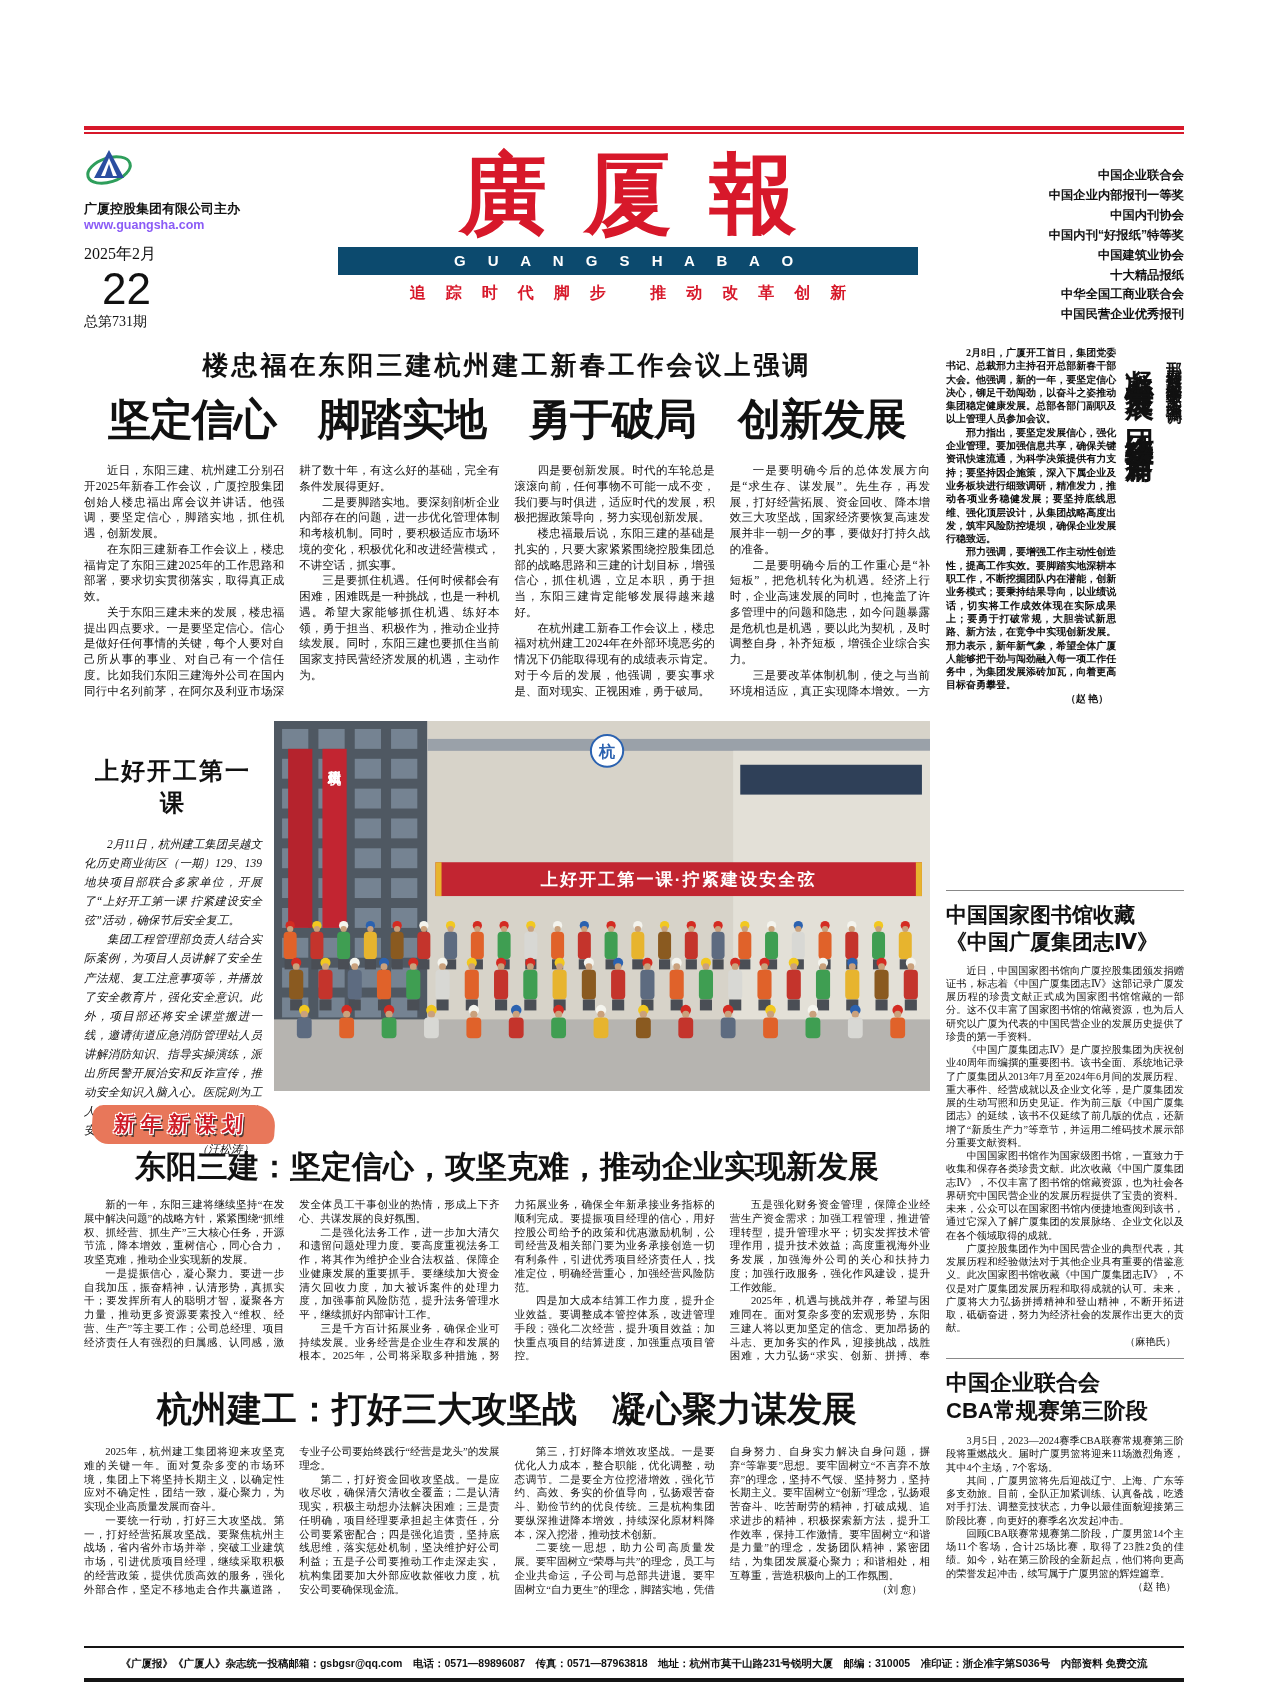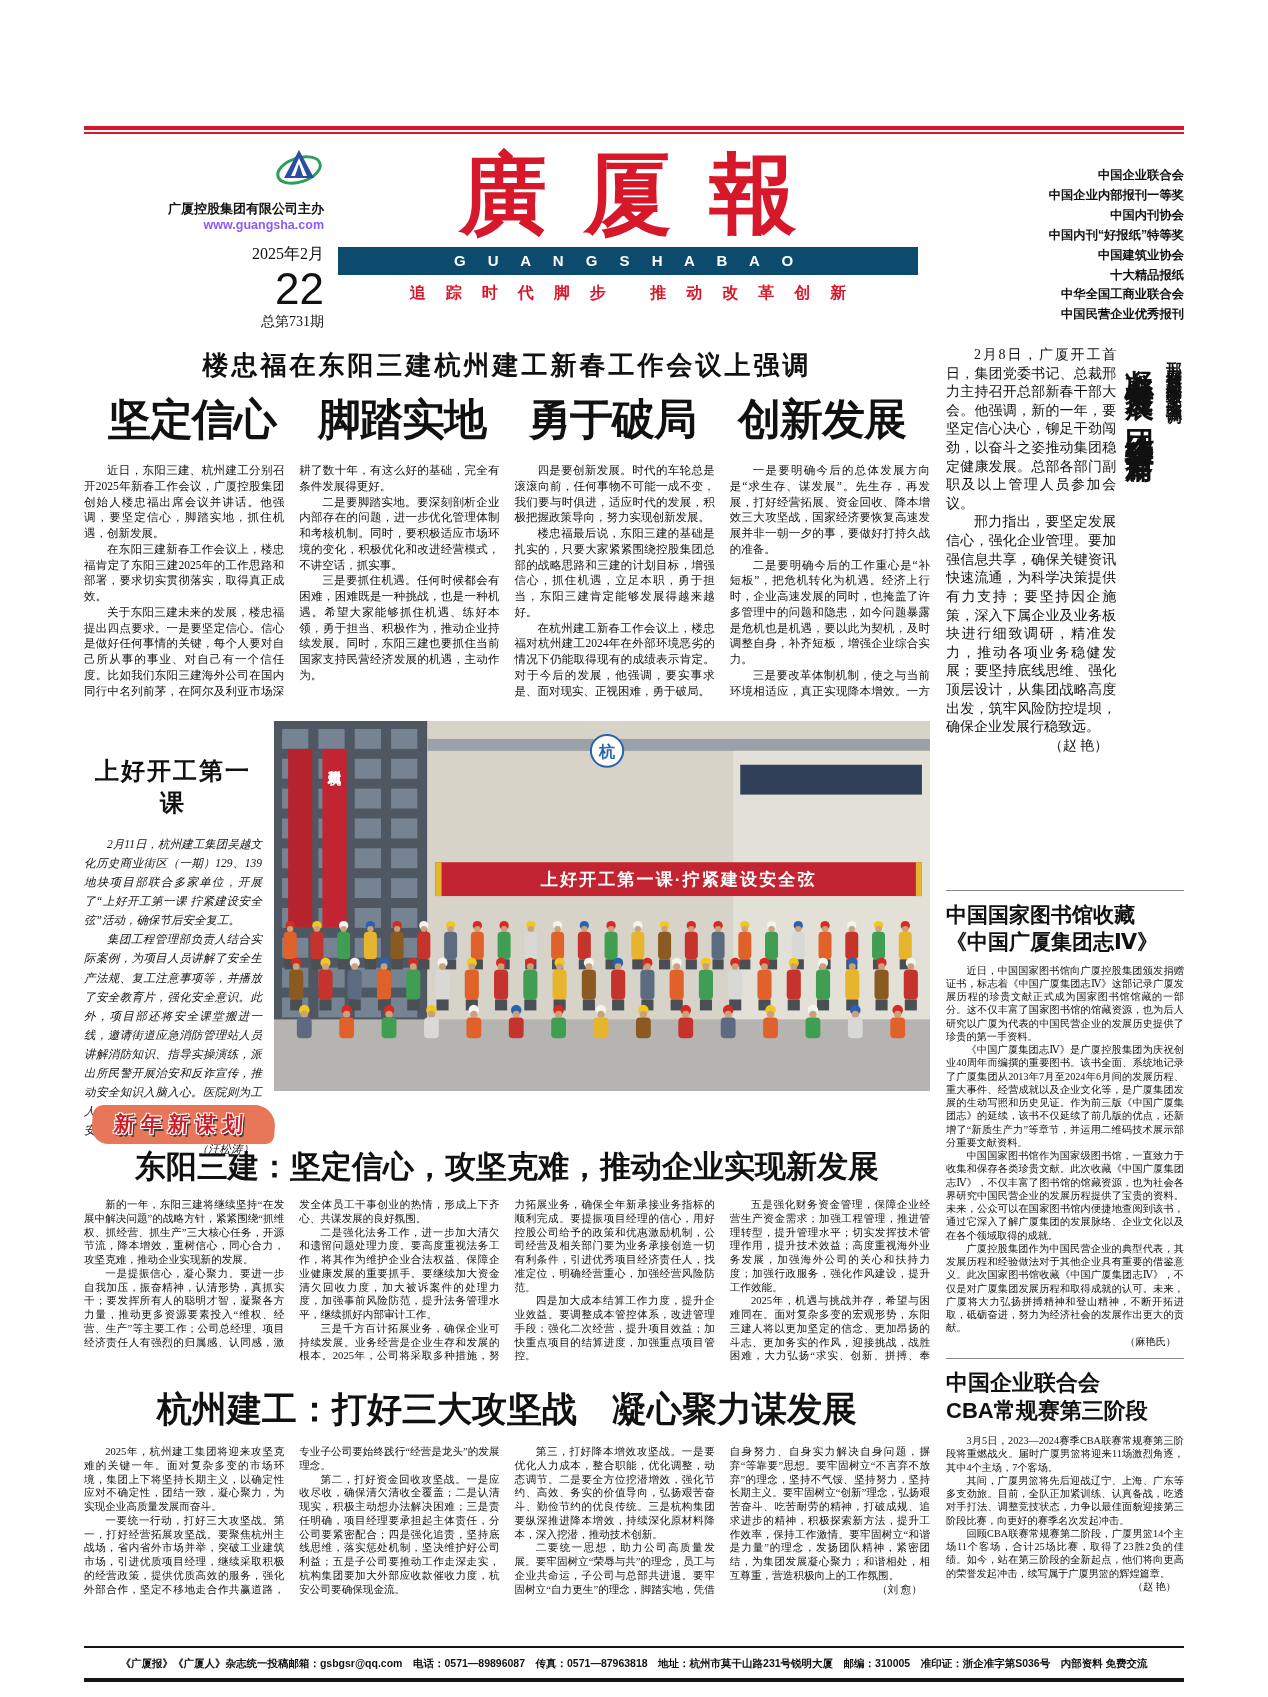--- a/index.html
+++ b/index.html
@@ -8,21 +8,21 @@
     position:relative;box-sizing:border-box;padding:126px 84px 0 84px;
     overflow:hidden;
     font-family:"Liberation Serif","DejaVu Serif",serif;color:#111;
   }
   
   .rule-red-thick{height:4px;background:#d7182a;}
   .rule-red-thin{height:2px;background:#d7182a;margin-top:2px;}
 
   
   .masthead{display:flex;justify-content:space-between;margin-top:12px;height:192px;}
-  .mh-left{width:240px;text-align:right;}
+  .mh-left{width:240px;}
   .mh-left .publisher{font-family:"Liberation Sans","DejaVu Sans",sans-serif;font-weight:700;font-size:13px;margin-top:6px;}
   .mh-left .website{font-family:"Liberation Sans","DejaVu Sans",sans-serif;font-weight:700;font-size:12.5px;color:#8b5cf6;}
   .mh-left .dateline{font-size:16px;margin-top:12px;}
   .mh-left .day{font-family:"Liberation Sans","DejaVu Sans",sans-serif;font-size:44px;line-height:1;margin:2px 0 2px 18px;}
   .mh-left .issue{font-size:14px;}
   .mh-center{flex:1;padding:0 14px;text-align:center;}
   .mh-title{font-size:88px;line-height:1.12;font-weight:700;color:#d7182a;letter-spacing:0.42em;margin-right:-0.42em;font-family:"Liberation Serif","DejaVu Serif",serif;}
   .mh-bar{height:28px;background:#0c4a6e;color:#fff;font-family:"Liberation Sans","DejaVu Sans",sans-serif;
     font-size:15px;font-weight:700;letter-spacing:9px;display:flex;align-items:center;justify-content:center;margin-top:2px;}
   .mh-slogan{color:#d7182a;font-weight:700;font-size:16px;letter-spacing:1.25em;margin-right:-1.25em;margin-top:8px;white-space:nowrap;font-family:"Liberation Sans","DejaVu Sans",sans-serif;}
@@ -60,21 +60,21 @@
     transform:skewX(-4deg);}
 
   
   .dy-headline{font-family:"Liberation Sans","DejaVu Sans",sans-serif;font-weight:900;font-size:31px;text-align:center;margin-top:6px;}
   .dy-body{column-count:4;font-size:10.6px;line-height:1.3;height:172px;margin-top:10px;}
   .hz-headline{font-family:"Liberation Sans","DejaVu Sans",sans-serif;font-weight:900;font-size:35px;text-align:center;margin-top:16px;}
   .hz-body{column-count:4;font-size:10.6px;line-height:1.3;height:196px;margin-top:10px;}
 
   
   .xingli{display:flex;gap:6px;height:534px;overflow:hidden;}
-  .x-body{flex:1;font-size:14px;line-height:1.33;text-align:justify;}
+  .x-body{flex:1;font-size:10px;line-height:1.33;text-align:justify;font-weight:bold;}
   .x-body p{margin:0;text-indent:2em;}
   .x-headline{writing-mode:vertical-rl;font-family:"Liberation Sans","DejaVu Sans",sans-serif;
     font-weight:900;font-size:29px;line-height:1.2;letter-spacing:4px;}
   .x-kicker{writing-mode:vertical-rl;font-family:"Liberation Sans","DejaVu Sans",sans-serif;
     font-weight:700;font-size:16px;letter-spacing:3px;padding-top:4px;}
   .rail-hr{border:none;border-top:1px solid #888;margin:10px 0;}
   .lib-headline,.cba-headline{font-family:"Liberation Sans","DejaVu Sans",sans-serif;font-weight:900;font-size:21px;line-height:1.3;margin:0;}
   .cba-headline{font-size:22px;}
   .rail-body{font-size:10.2px;line-height:1.3;text-align:justify;margin-top:8px;}
   .rail-body p{margin:0;text-indent:2em;}
@@ -602,20 +602,21 @@
       </section>
 
     </div>
 
     <aside class="rail">
 
       <section class="xingli">
         <div class="x-body">
             <p>2月8日，广厦开工首日，集团党委书记、总裁邢力主持召开总部新春干部大会。他强调，新的一年，要坚定信心决心，铆足干劲闯劲，以奋斗之姿推动集团稳定健康发展。总部各部门副职及以上管理人员参加会议。</p>
             <p>邢力指出，要坚定发展信心，强化企业管理。要加强信息共享，确保关键资讯快速流通，为科学决策提供有力支持；要坚持因企施策，深入下属企业及业务板块进行细致调研，精准发力，推动各项业务稳健发展；要坚持底线思维、强化顶层设计，从集团战略高度出发，筑牢风险防控堤坝，确保企业发展行稳致远。</p>
+            <p>邢力强调，要增强工作主动性创造性，提高工作实效。要脚踏实地深耕本职工作，不断挖掘团队内在潜能，创新业务模式；要秉持结果导向，以业绩说话，切实将工作成效体现在实际成果上；要勇于打破常规，大胆尝试新思路、新方法，在竞争中实现创新发展。邢力表示，新年新气象，希望全体广厦人能够把干劲与闯劲融入每一项工作任务中，为集团发展添砖加瓦，向着更高目标奋勇攀登。</p>
             <p class="byline">（赵 艳）</p>
           </div>
         <div class="x-headline">凝心聚力促发展　团结奋进谱新篇</div>
         <div class="x-kicker">邢力在控股总部新春干部大会上强调</div>
       </section>
 
       <hr class="rail-hr">
 
       <section>
         <h3 class="lib-headline">中国国家图书馆收藏</h3>

